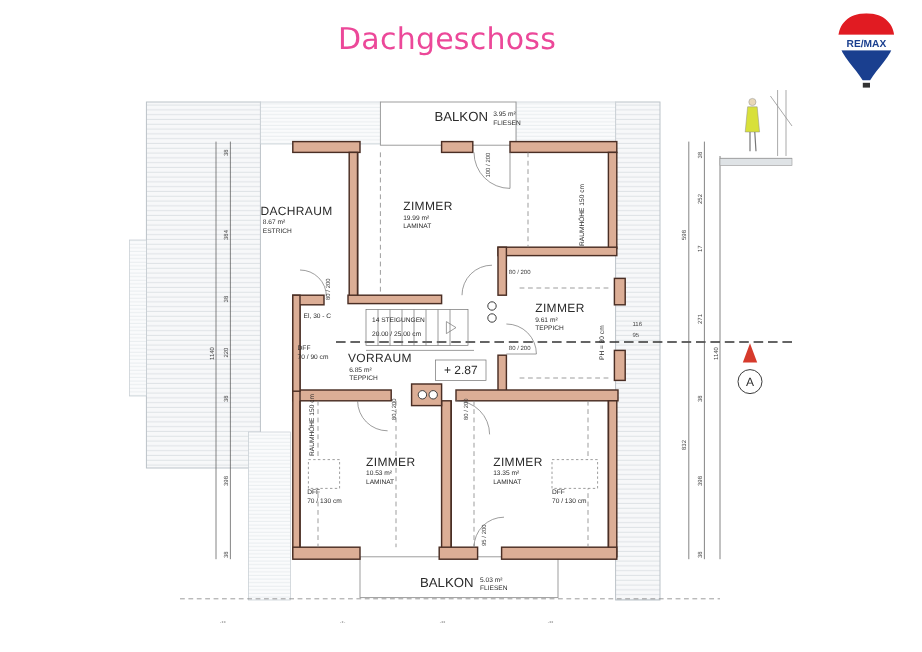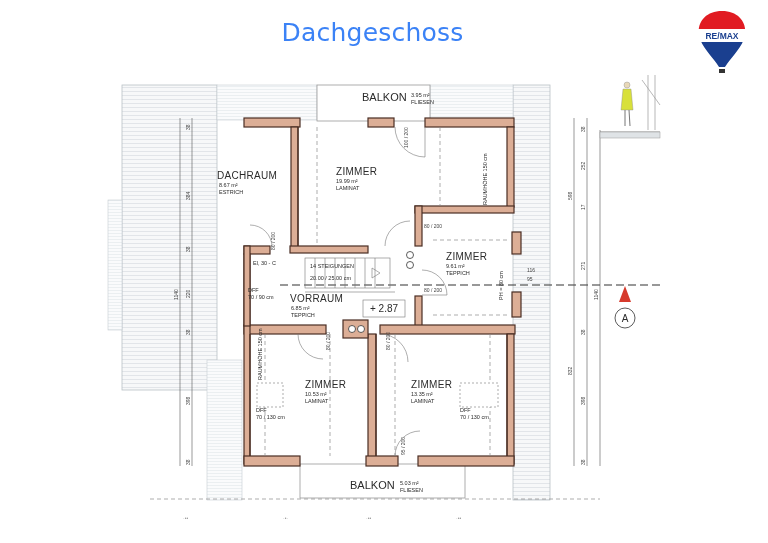--- a/index.html
+++ b/index.html
@@ -1,17 +1,17 @@
 <!DOCTYPE html>
 <html><head>
 <meta charset="utf-8">
 <style>
   html, body { margin:0; padding:0; }
   body { width:768px; height:543px; background:#ffffff; position:relative; overflow:hidden; font-family:"Liberation Sans", sans-serif; }
-  .title { position:absolute; left:0; width:745px; top:18px; text-align:center; font-family:"DejaVu Sans", sans-serif; font-size:25px; color:#3b82f6; letter-spacing:0.2px; }
+  .title { position:absolute; left:0; width:745px; top:18px; text-align:center; font-family:"DejaVu Sans", sans-serif; font-size:25px; color:#ec4899; letter-spacing:0.2px; }
   .logo { position:absolute; left:697px; top:9px; width:50px; height:66px; }
   svg.plan { position:absolute; left:0; top:0; }
   .lbl { font-family:"Liberation Sans", sans-serif; fill:#2b2b2b; }
   .room { font-size:10px; font-weight:normal; letter-spacing:0.3px; }
   .sub { font-size:5.5px; }
   .dim { font-size:5px; fill:#444; }
   .balkon { font-size:11px; }
 </style>
 </head>
 <body>

